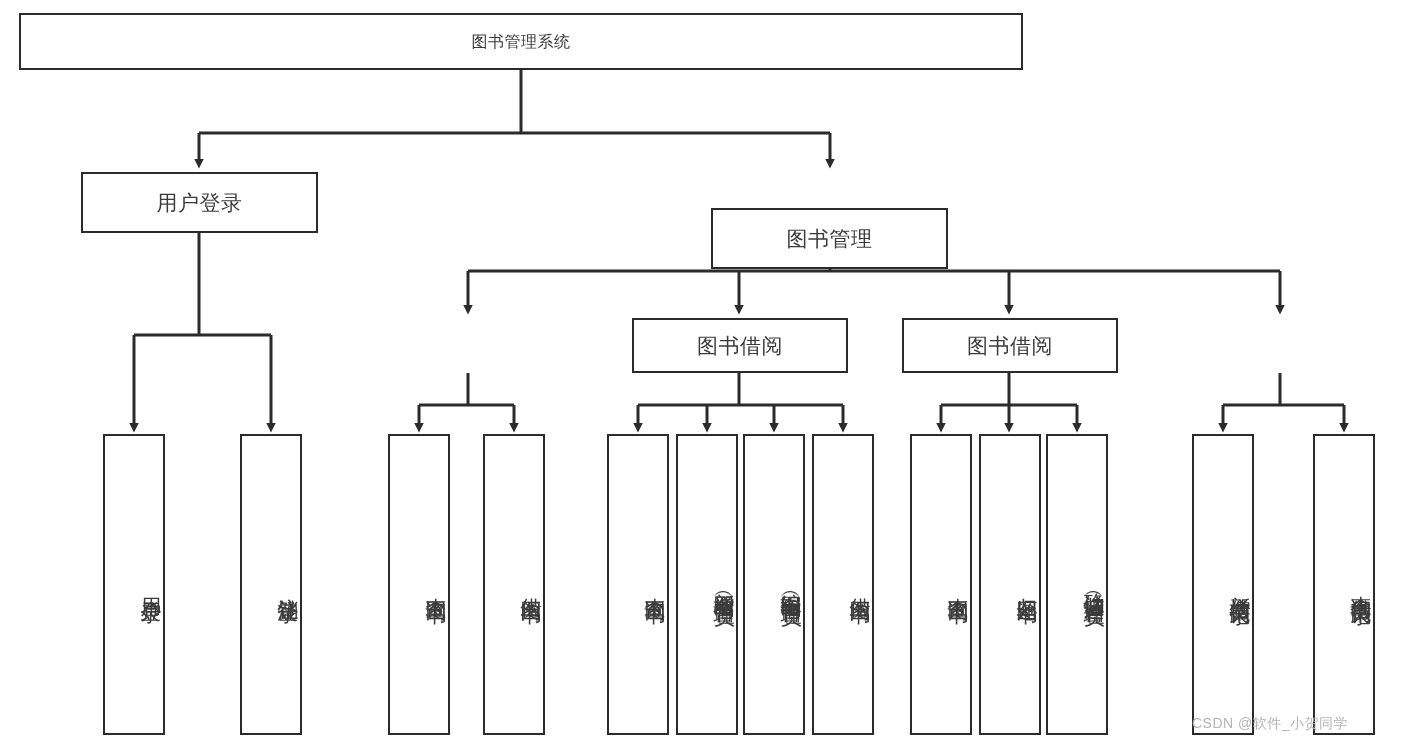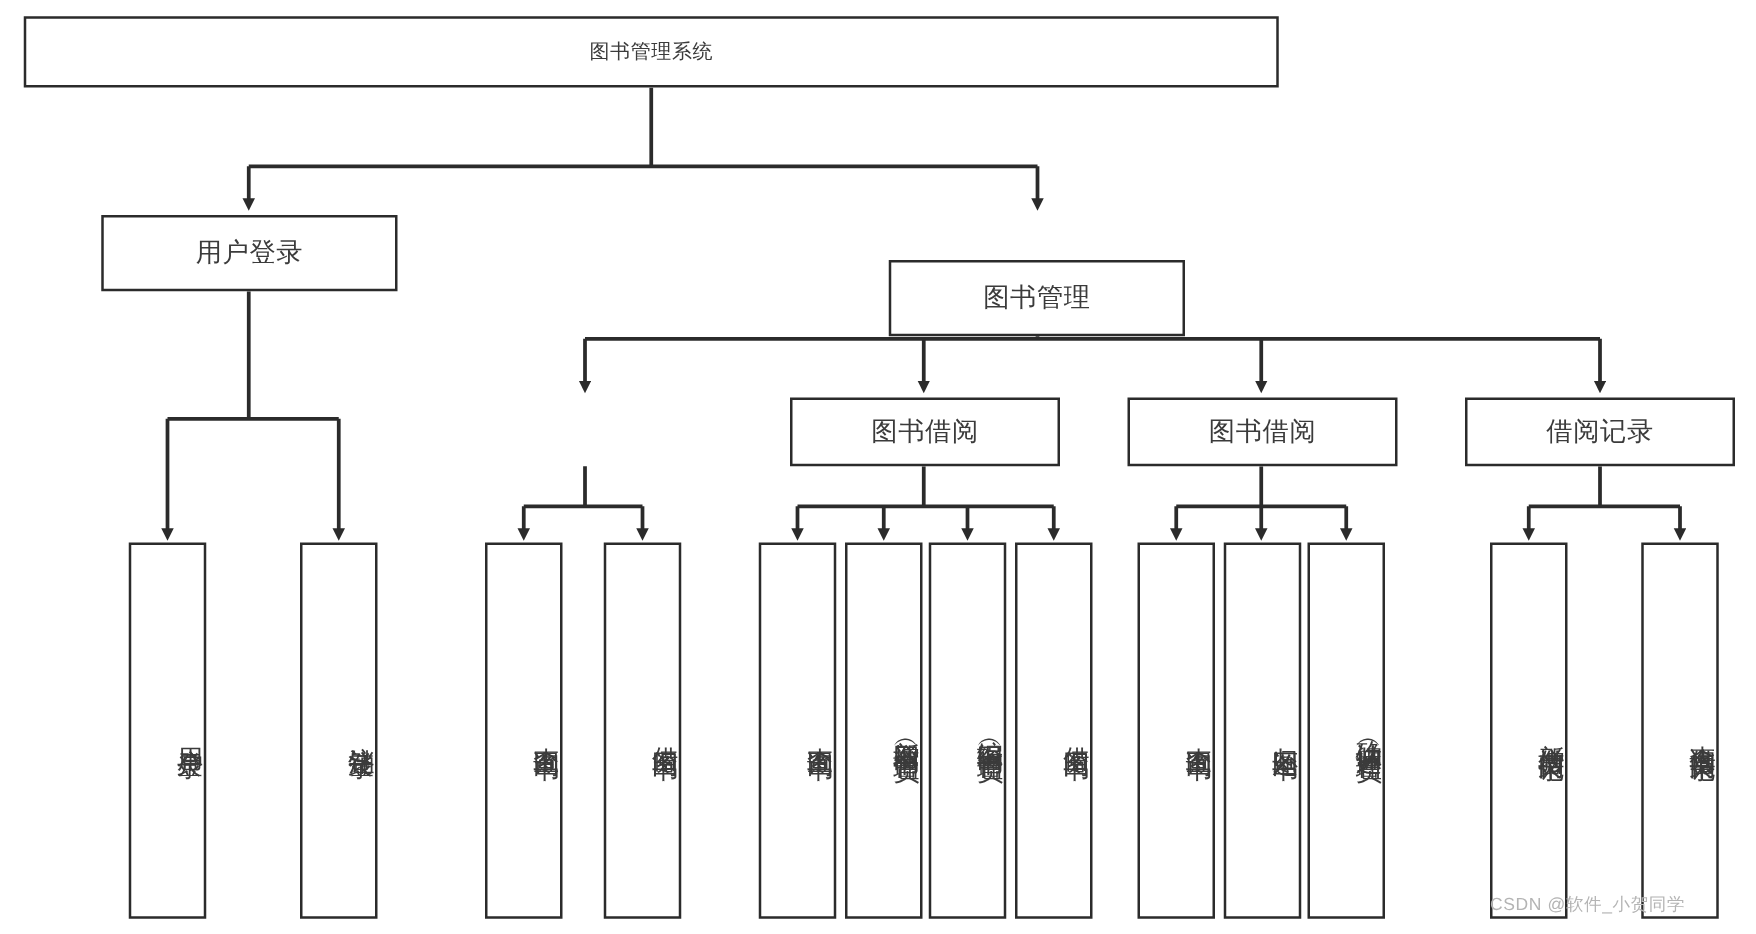--- a/index.html
+++ b/index.html
@@ -122,21 +122,20 @@
     </g>
   </svg>
 
   <div class="node h root" style="left:19px; top:13px; width:1004px; height:57px;">图书管理系统</div>
 
   <div class="node h" style="left:81px; top:172px; width:237px; height:61px;">用户登录</div>
   <div class="node h" style="left:711px; top:172px; width:237px; height:61px;margin-top:36px;">图书管理</div>
 
   <div class="node h" style="left:632px; top:318px; width:216px; height:55px;">图书借阅</div>
   <div class="node h" style="left:902px; top:318px; width:216px; height:55px;">图书借阅</div>
-  <div class="node h" style="left:1172px; top:318px; width:216px; height:55px;">借阅记录</div>
 
   <div class="node v" style="left:103px; top:434px; width:62px; height:301px;">
     <span class="vtext">用户登录</span>
   </div>
   <div class="node v" style="left:240px; top:434px; width:62px; height:301px;">
     <span class="vtext">注销登录</span>
   </div>
 
   <div class="node v" style="left:388px; top:434px; width:62px; height:301px;">
     <span class="vtext">查询图书</span>

